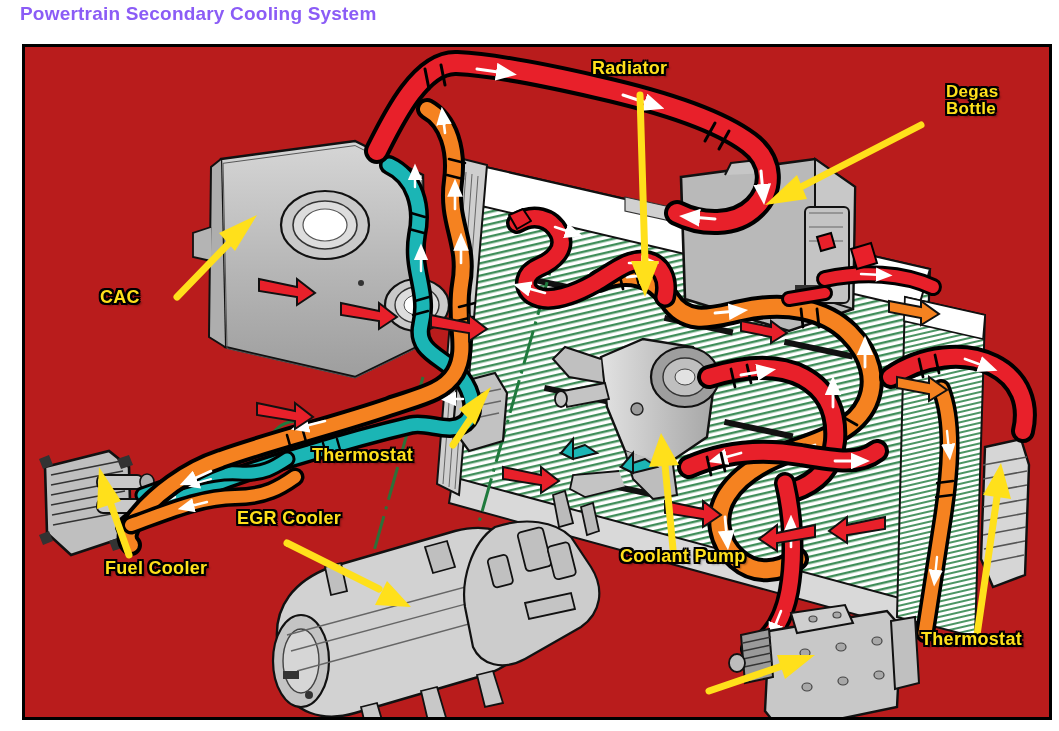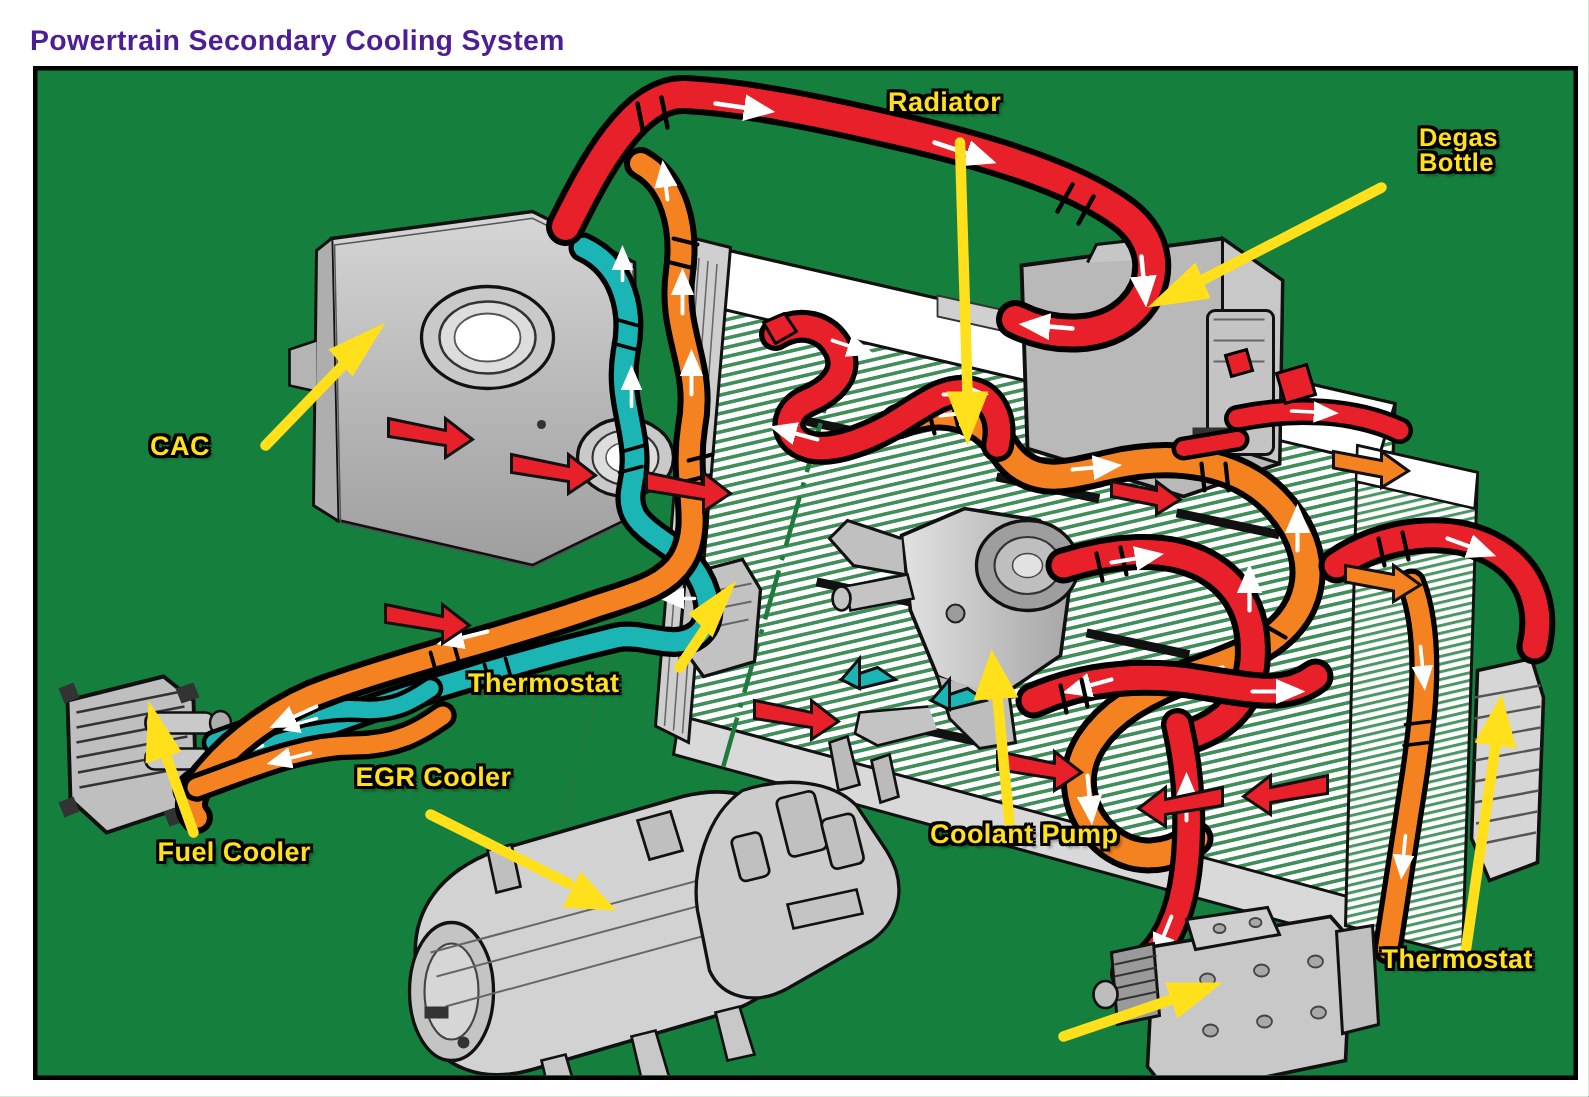--- a/index.html
+++ b/index.html
@@ -1,27 +1,27 @@
 <!DOCTYPE html>
 <html><head>
 <meta charset="utf-8">
 <style>
   html,body{margin:0;padding:0;background:#fff;}
   body{width:1059px;height:731px;font-family:"Liberation Sans",sans-serif;overflow:hidden;}
   #page{position:relative;width:1059px;height:731px;background:#fff;}
 
   #page-title{
-    position:absolute;left:20px;top:17px;
-    font-size:19px;font-weight:bold;color:#4c1d95;
+    position:absolute;left:20px;top:3px;
+    font-size:19px;font-weight:bold;color:#8b5cf6;
     letter-spacing:.2px;white-space:nowrap;
   }
 
   #frame{
     position:absolute;left:22px;top:44px;width:1030px;height:676px;
-    border:3px solid #000;background:#15803d;box-sizing:border-box;overflow:hidden;
+    border:3px solid #000;background:#b91c1c;box-sizing:border-box;overflow:hidden;
   }
   #svg-stage{position:absolute;left:0;top:0;width:100%;height:100%;display:block;}
 
   .callout{
     position:absolute;
     font-weight:bold;
     color:#FFE01B;
     -webkit-text-stroke:0px;
     text-shadow:
       -2px -2px 0 #000, 2px -2px 0 #000, -2px 2px 0 #000, 2px 2px 0 #000,

